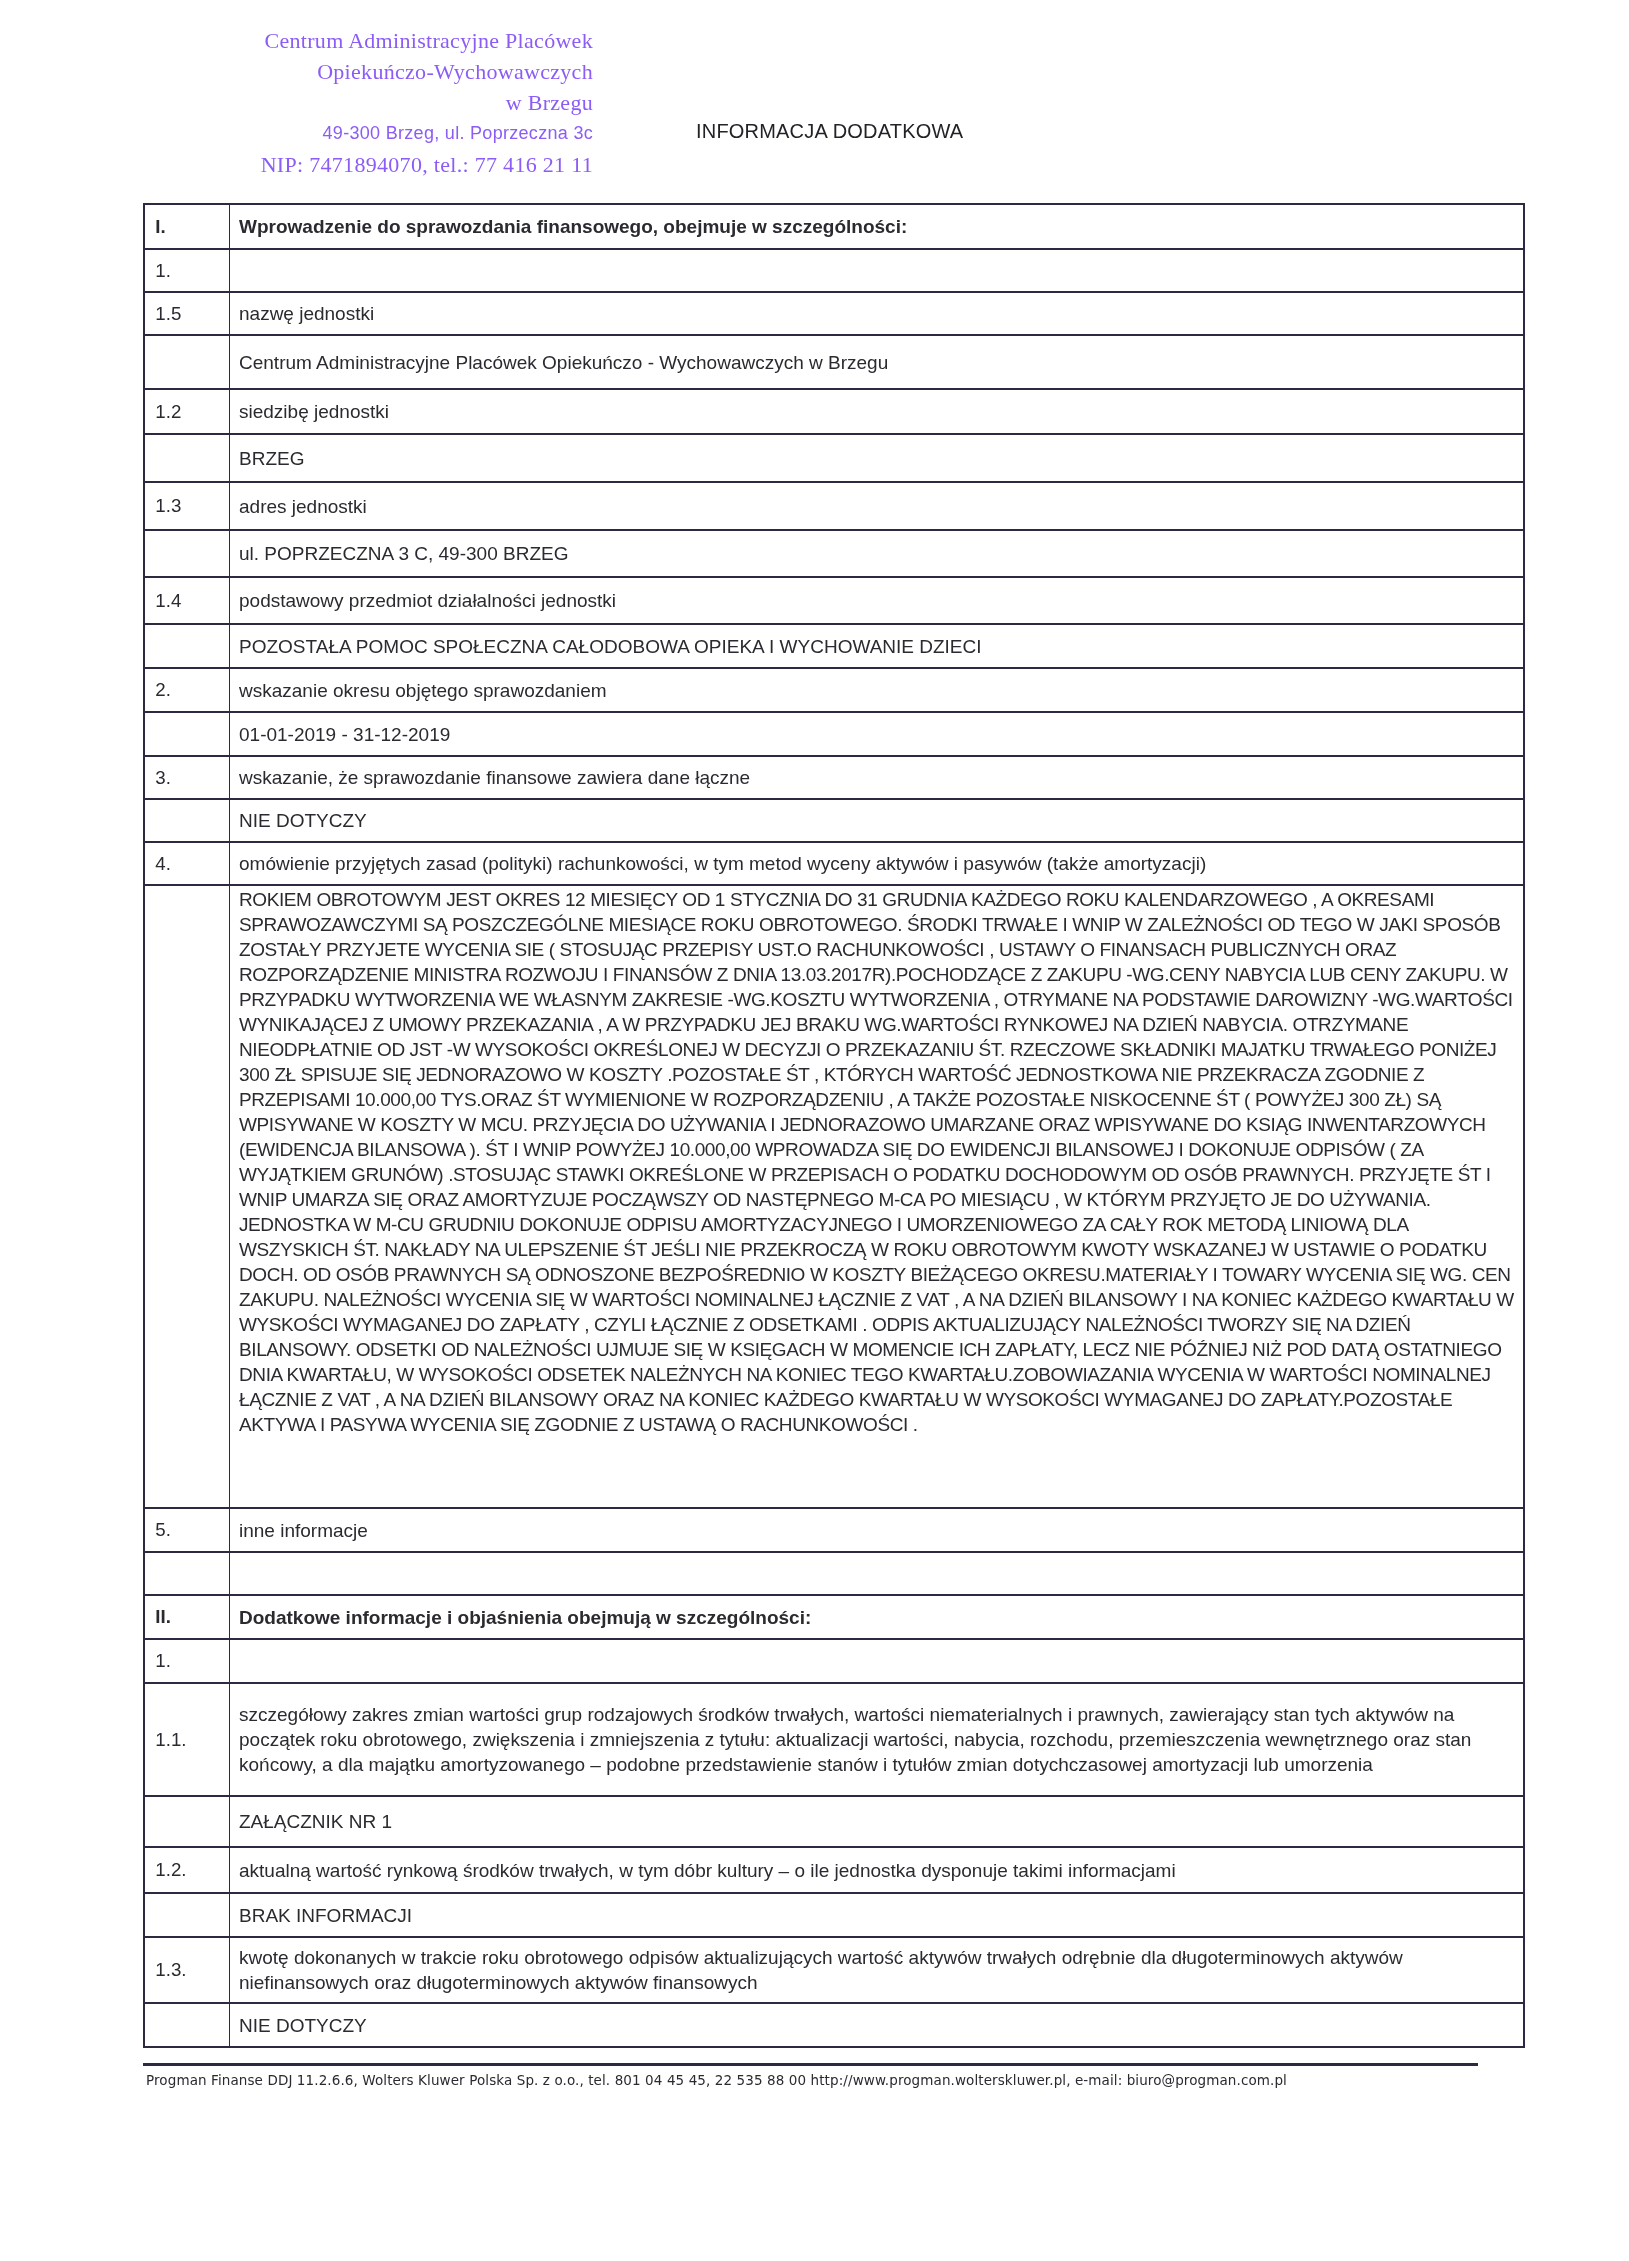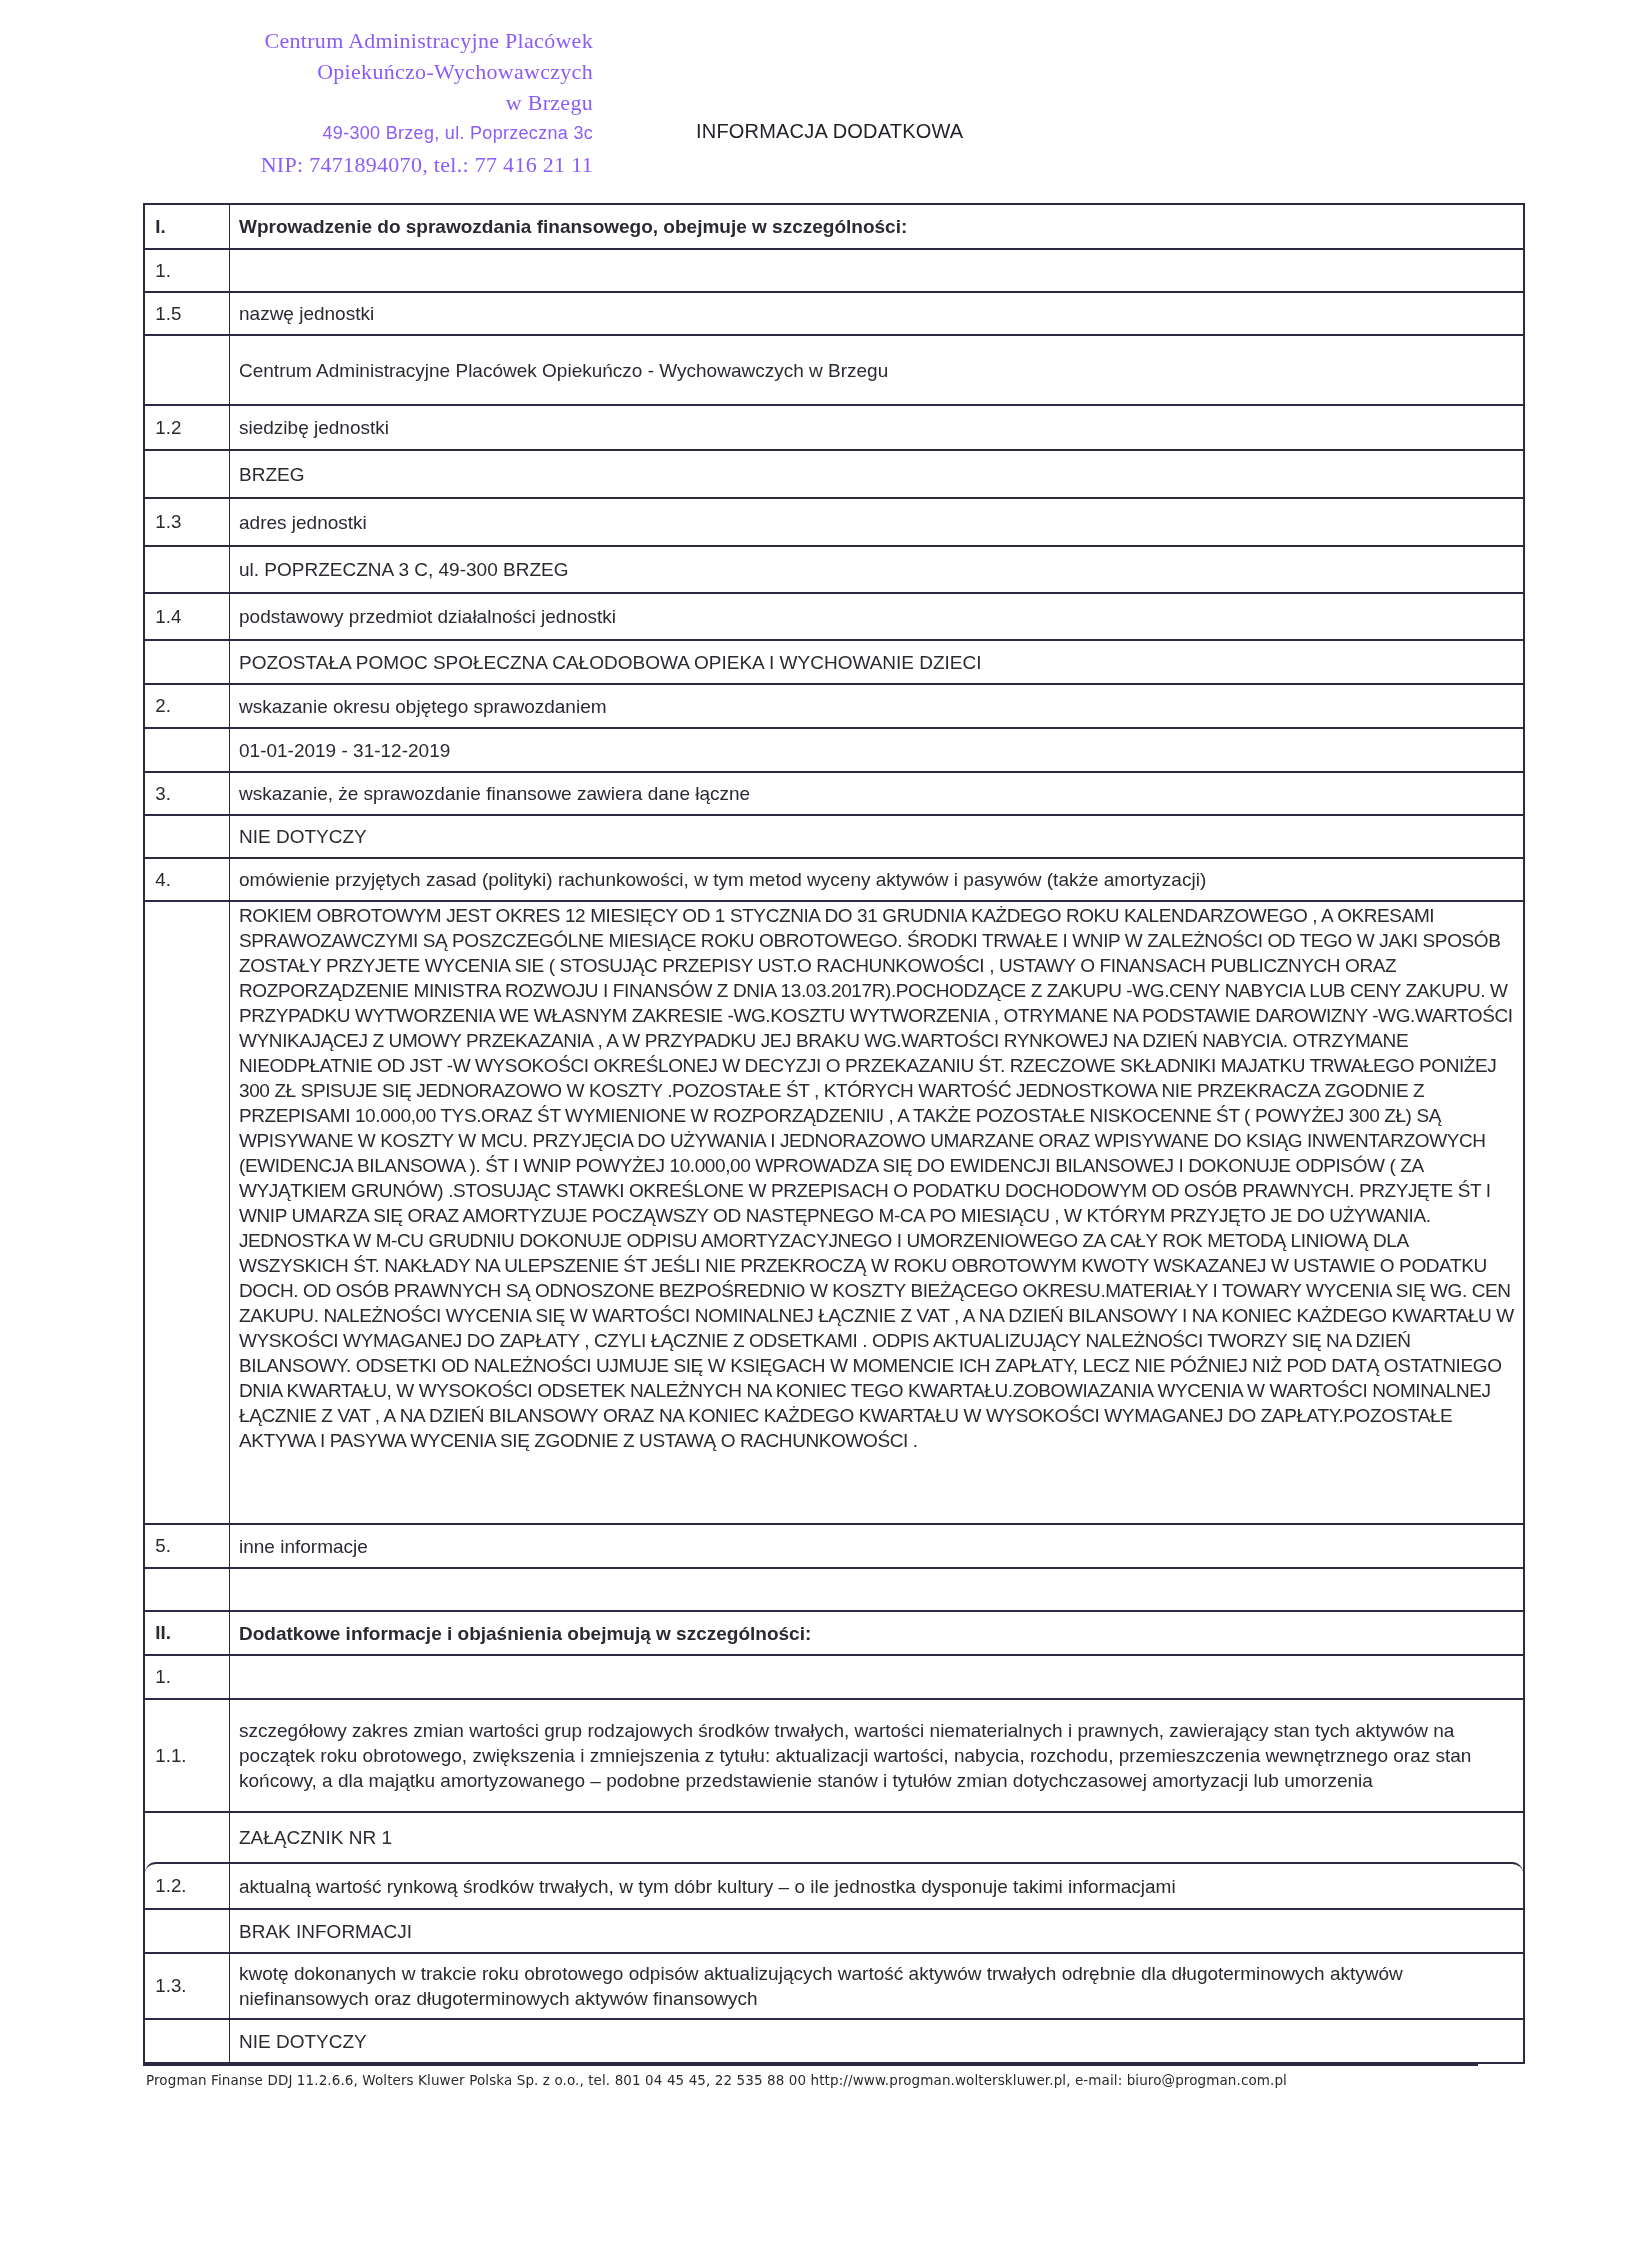--- a/index.html
+++ b/index.html
@@ -61,21 +61,21 @@
       <div class="txt bold">Wprowadzenie do sprawozdania finansowego, obejmuje w szczególności:</div>
     </div>
     <div class="row" style="height: 43px;">
       <div class="num">1.</div>
       <div class="txt"></div>
     </div>
     <div class="row" style="height: 43px;">
       <div class="num">1.5</div>
       <div class="txt">nazwę jednostki</div>
     </div>
-    <div class="row" style="height: 70px;">
+    <div class="row" style="height: 54px;">
       <div class="num"></div>
       <div class="txt">Centrum Administracyjne Placówek Opiekuńczo - Wychowawczych w Brzegu</div>
     </div>
     <div class="row" style="height: 45px;">
       <div class="num">1.2</div>
       <div class="txt">siedzibę jednostki</div>
     </div>
     <div class="row" style="height: 48px;">
       <div class="num"></div>
       <div class="txt">BRZEG</div>
@@ -137,21 +137,21 @@
       <div class="txt"></div>
     </div>
     <div class="row" style="height: 113px;">
       <div class="num">1.1.</div>
       <div class="txt">szczegółowy zakres zmian wartości grup rodzajowych środków trwałych, wartości niematerialnych i prawnych, zawierający stan tych aktywów na początek roku obrotowego, zwiększenia i zmniejszenia z tytułu: aktualizacji wartości, nabycia, rozchodu, przemieszczenia wewnętrznego oraz stan końcowy, a dla majątku amortyzowanego – podobne przedstawienie stanów i tytułów zmian dotychczasowej amortyzacji lub umorzenia</div>
     </div>
     <div class="row" style="height: 51px;">
       <div class="num"></div>
       <div class="txt">ZAŁĄCZNIK NR 1</div>
     </div>
-    <div class="row" style="height: 46px; border-radius: 11px;">
+    <div class="row" style="height: 46px;">
       <div class="num">1.2.</div>
       <div class="txt">aktualną wartość rynkową środków trwałych, w tym dóbr kultury – o ile jednostka dysponuje takimi informacjami</div>
     </div>
     <div class="row" style="height: 44px;">
       <div class="num"></div>
       <div class="txt">BRAK INFORMACJI</div>
     </div>
     <div class="row" style="height: 66px;">
       <div class="num">1.3.</div>
       <div class="txt">kwotę dokonanych w trakcie roku obrotowego odpisów aktualizujących wartość aktywów trwałych odrębnie dla długoterminowych aktywów niefinansowych oraz długoterminowych aktywów finansowych</div>

